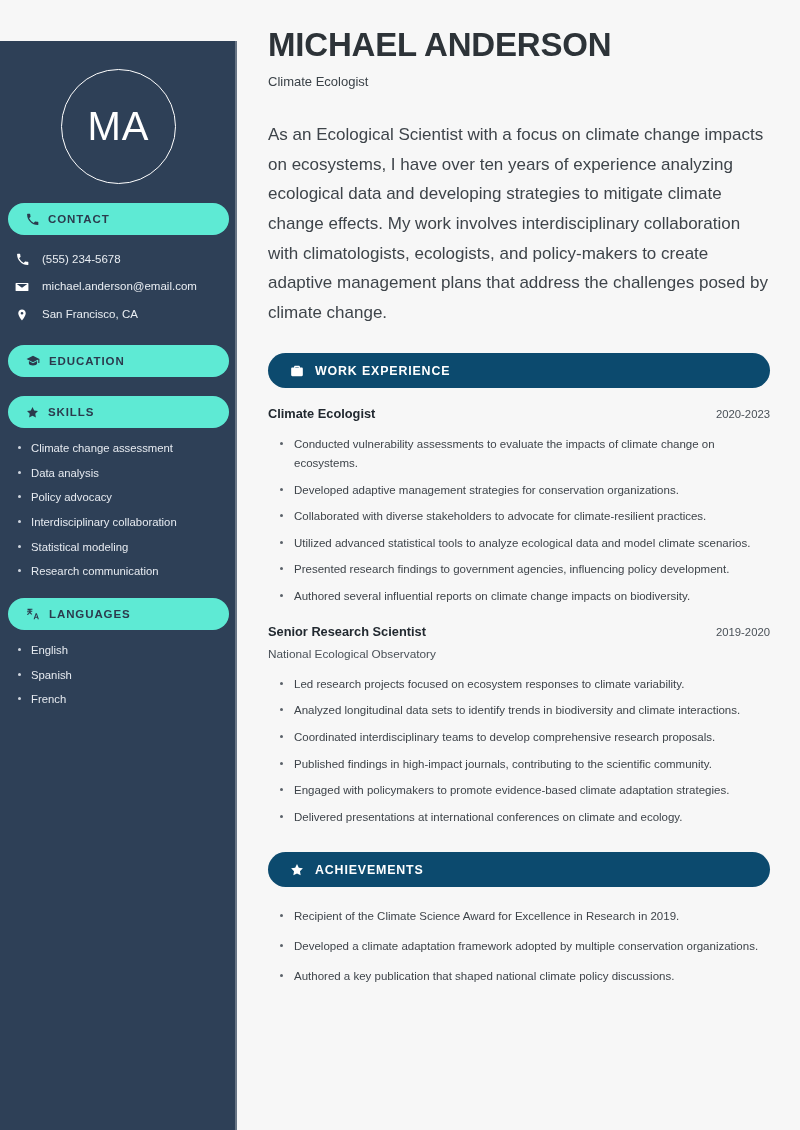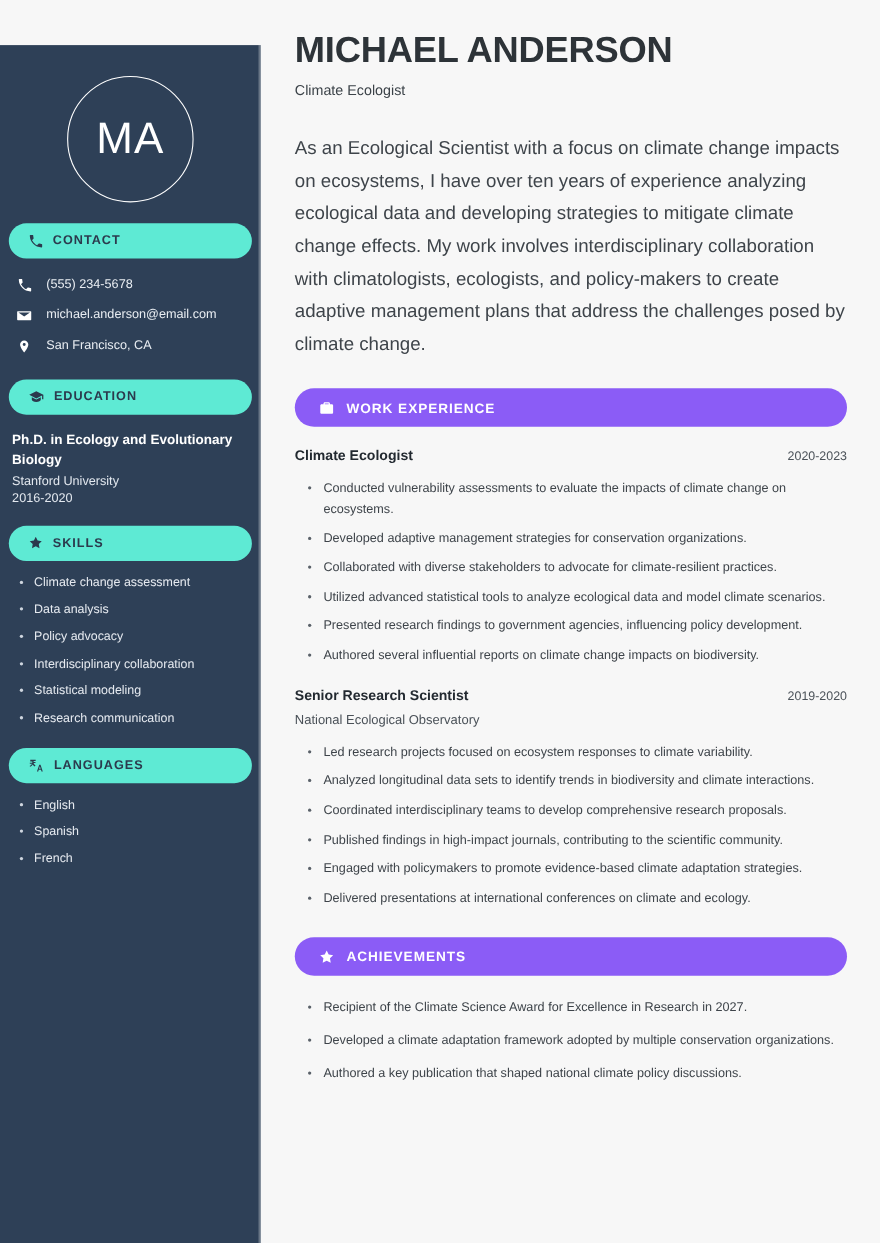--- a/index.html
+++ b/index.html
@@ -147,21 +147,21 @@
   }
   .summary {
     margin-top: 31px;
     font-size: 17px;
     line-height: 1.74;
     color: #3e444a;
     max-width: 505px;
   }
 
   .sec-bar {
-    background: #8b5cf6;
+    background: #0c4a6e;
     color: #ffffff;
     border-radius: 999px;
     height: 35px;
     display: flex;
     align-items: center;
     gap: 11px;
     padding-left: 22px;
     font-size: 12.4px;
     font-weight: 700;
     letter-spacing: 0.85px;
@@ -264,25 +264,20 @@
     <div class="pill">
       <span class="pico">
         <svg width="14" height="14" viewBox="0 0 24 24" fill="#2b3a4d">
             <path d="M12 3L1 8.5l11 5.5 9-4.5v6h2V8.5L12 3z"></path>
             <path d="M5 12.2v3.9c0 1.9 3.1 3.4 7 3.4s7-1.5 7-3.4v-3.9l-7 3.5-7-3.5z"></path>
           </svg>
       </span>
       <span>EDUCATION</span>
     </div>
 
-    <div class="edu-block">
-      <div class="edu-degree">Ph.D. in Ecology and Evolutionary Biology</div>
-      <div class="edu-school">Stanford University</div>
-      <div class="edu-years">2016-2020</div>
-    </div>
 
     <div class="pill">
       <span class="pico">
         <svg width="13" height="13" viewBox="0 0 24 24" fill="#2b3a4d">
             <path d="M12 1.8l3.1 6.4 7 1-5 4.9 1.2 7-6.3-3.3-6.3 3.3 1.2-7-5-4.9 7-1z"></path>
           </svg>
       </span>
       <span>SKILLS</span>
     </div>
 
@@ -362,19 +357,19 @@
     <div class="sec-bar">
       <span class="bico">
         <svg width="14" height="14" viewBox="0 0 24 24" fill="#ffffff">
             <path d="M12 1.8l3.1 6.4 7 1-5 4.9 1.2 7-6.3-3.3-6.3 3.3 1.2-7-5-4.9 7-1z"></path>
           </svg>
       </span>
       <span>ACHIEVEMENTS</span>
     </div>
 
     <ul class="bullets ach">
-      <li>Recipient of the Climate Science Award for Excellence in Research in 2027.</li>
+      <li>Recipient of the Climate Science Award for Excellence in Research in 2019.</li>
       <li>Developed a climate adaptation framework adopted by multiple conservation organizations.</li>
       <li>Authored a key publication that shaped national climate policy discussions.</li>
     </ul>
 
   </main>
 </div>
 
 </body></html>

